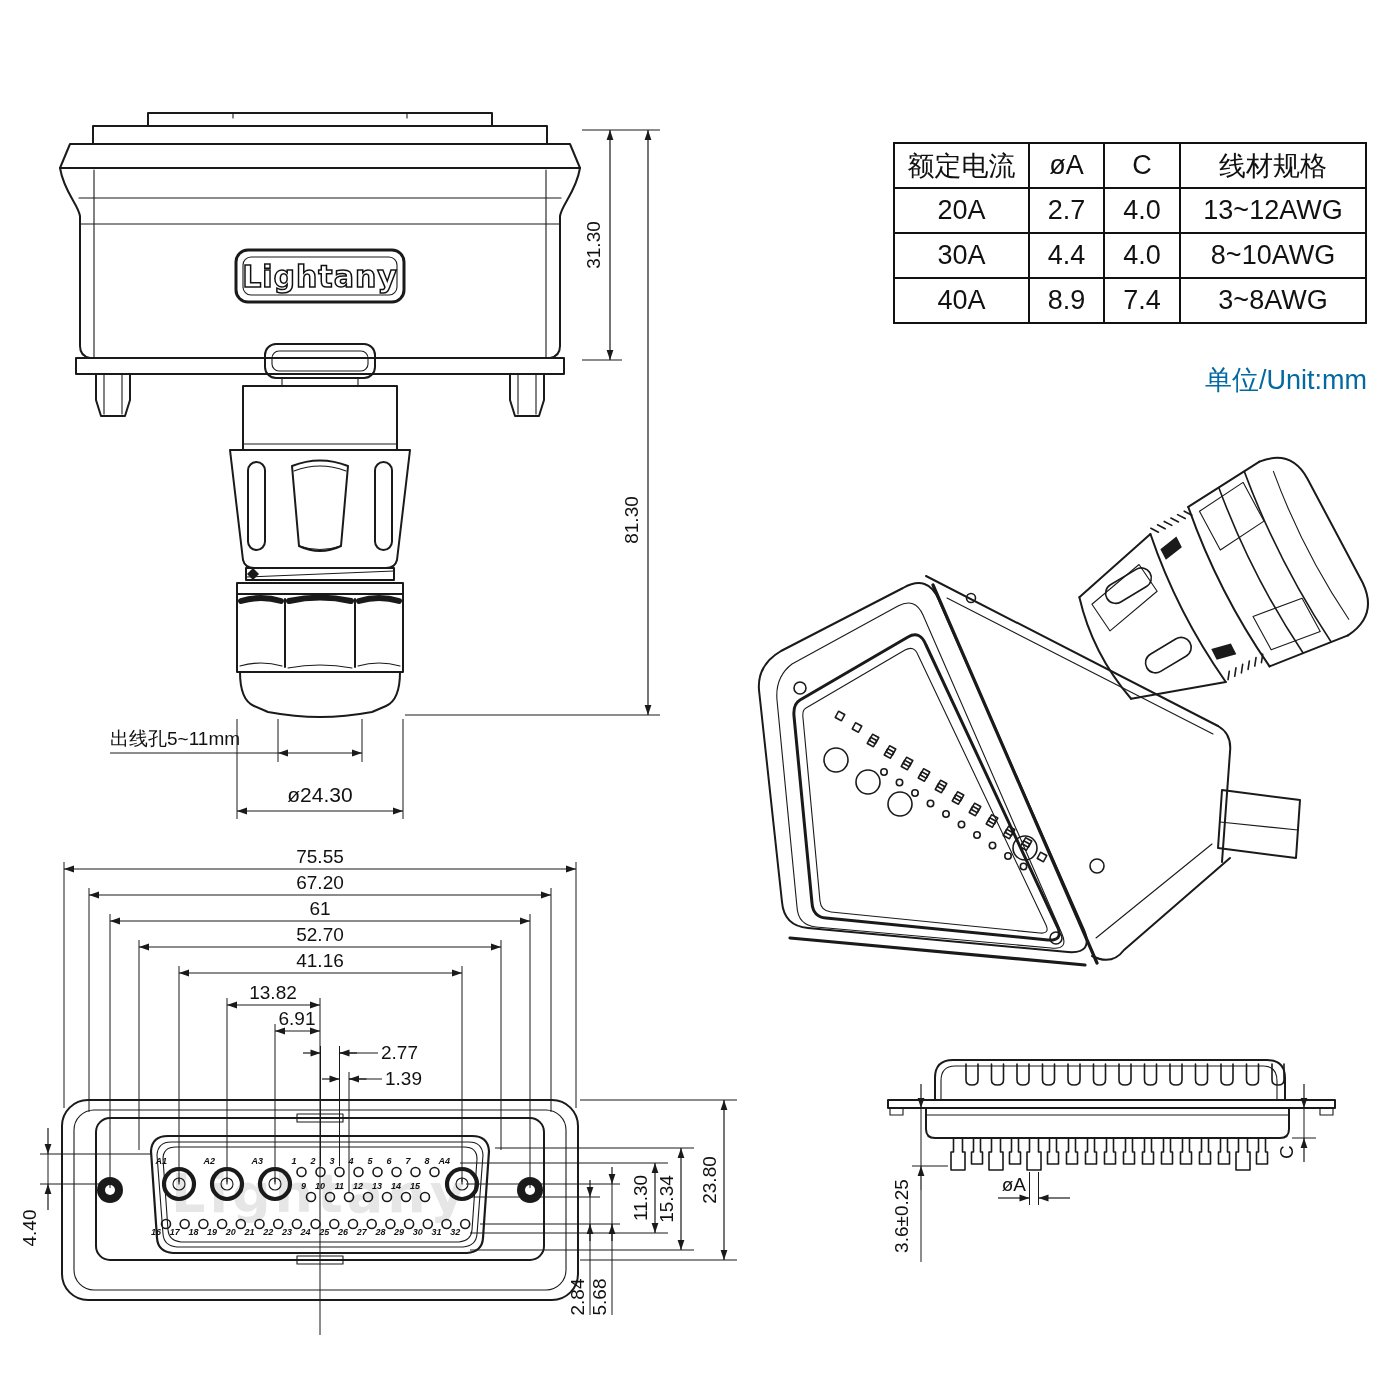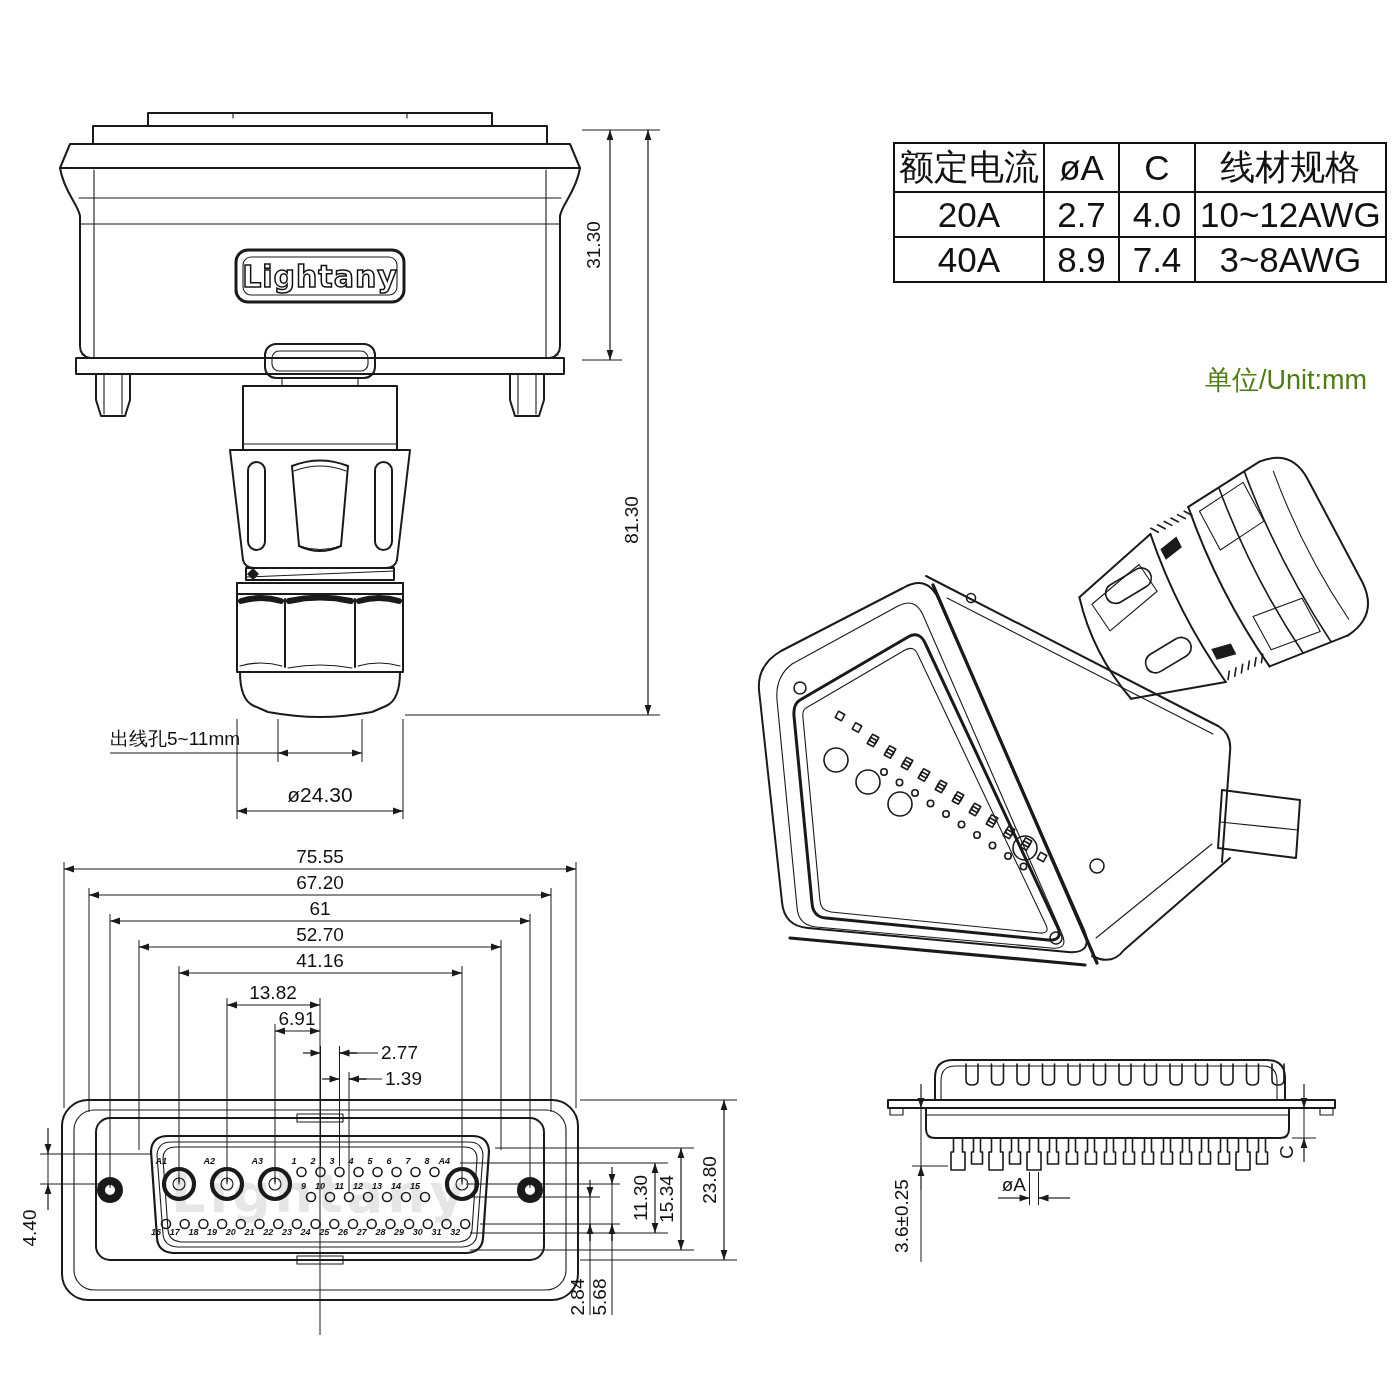--- a/index.html
+++ b/index.html
@@ -17,22 +17,22 @@
   .arr2{marker-start:url(#arr);marker-end:url(#arr)}
   .arr1{marker-end:url(#arr)}
   .dtx{font-family:"Liberation Sans",sans-serif;font-size:19px;fill:#111;text-anchor:middle}
   .big{font-size:21px}
   .as{text-anchor:start}
   .ae{text-anchor:end}
   .pinlbl{font-family:"Liberation Sans",sans-serif;font-style:italic;font-weight:700;font-size:9px;fill:#111;text-anchor:end}
   .logotext{font-family:"DejaVu Sans",sans-serif;font-weight:700;font-size:30px;fill:none;stroke:#111;stroke-width:1.5;text-anchor:middle;letter-spacing:1px}
   .wm{font-family:"DejaVu Sans",sans-serif;font-weight:700;font-size:54px;fill:#e0e0e0;text-anchor:middle;letter-spacing:4px;opacity:.8}
   table.spec{position:absolute;left:893px;top:142px;border-collapse:collapse;table-layout:fixed;background:#fff}
-  .spec td,.spec th{border:2px solid #111;height:43px;text-align:center;vertical-align:middle;font-size:35px;font-weight:400;padding:0 4px;font-family:"Liberation Sans","DejaVu Sans",sans-serif;color:#111;white-space:nowrap;overflow:hidden}
-  .unit{position:absolute;left:965px;top:362px;width:402px;text-align:right;font-size:27px;color:#4d7c0f;font-family:"Liberation Sans","DejaVu Sans",sans-serif}
+  .spec td,.spec th{border:2px solid #111;height:43px;text-align:center;vertical-align:middle;font-size:27px;font-weight:400;padding:0 4px;font-family:"Liberation Sans","DejaVu Sans",sans-serif;color:#111;white-space:nowrap;overflow:hidden}
+  .unit{position:absolute;left:965px;top:362px;width:402px;text-align:right;font-size:27px;color:#0369a1;font-family:"Liberation Sans","DejaVu Sans",sans-serif}
 </style>
 </head>
 <body>
 
 <div class="canvas">
 <svg width="1400" height="1400" viewBox="0 0 1400 1400">
   <defs>
     <marker id="arr" markerUnits="userSpaceOnUse" markerWidth="12" markerHeight="8" refX="11" refY="4" orient="auto-start-reverse">
       <path d="M11,4 L1,0.6 L1,7.4 Z" fill="#1a1a1a"></path>
     </marker>
@@ -446,21 +446,27 @@
         <tr>
     <th>额定电流</th>
     <th>øA</th>
     <th>C</th>
     <th>线材规格</th>
   </tr>
   <tr>
     <td>20A</td>
     <td>2.7</td>
     <td>4.0</td>
-    <td>10~12AWG</td>
+    <td>13~12AWG</td>
+  </tr>
+  <tr>
+    <td>30A</td>
+    <td>4.4</td>
+    <td>4.0</td>
+    <td>8~10AWG</td>
   </tr>
   <tr>
     <td>40A</td>
     <td>8.9</td>
     <td>7.4</td>
     <td>3~8AWG</td>
   </tr>
 </tbody>
     </table>
 <div class="unit">单位/Unit:mm</div>

